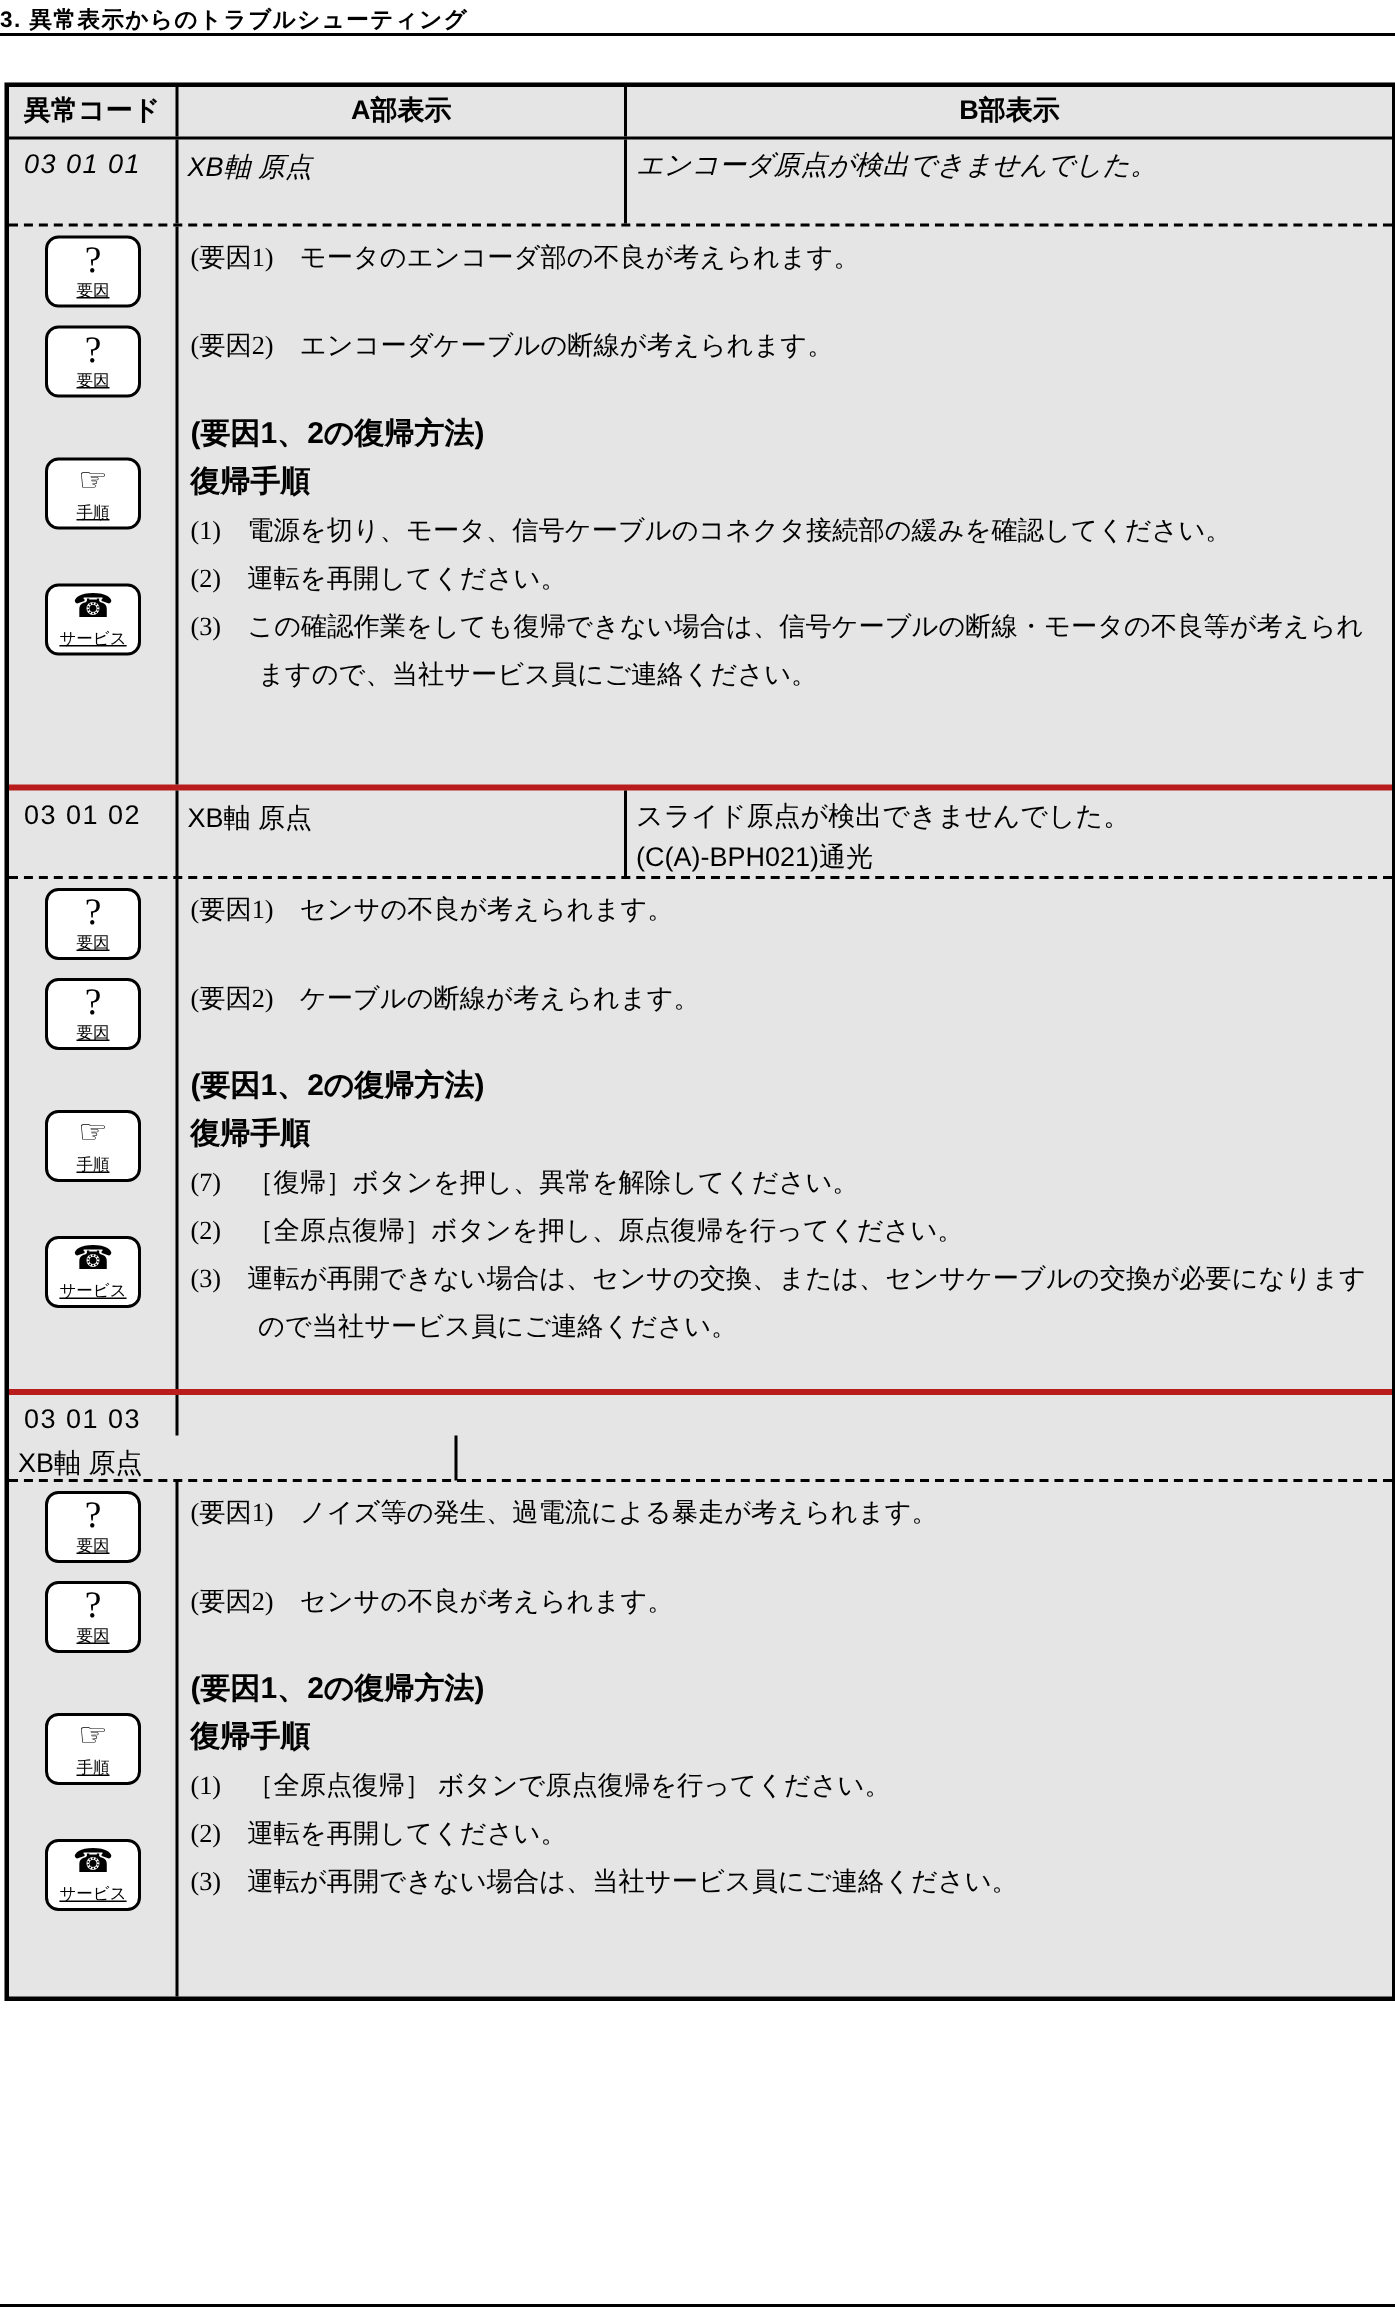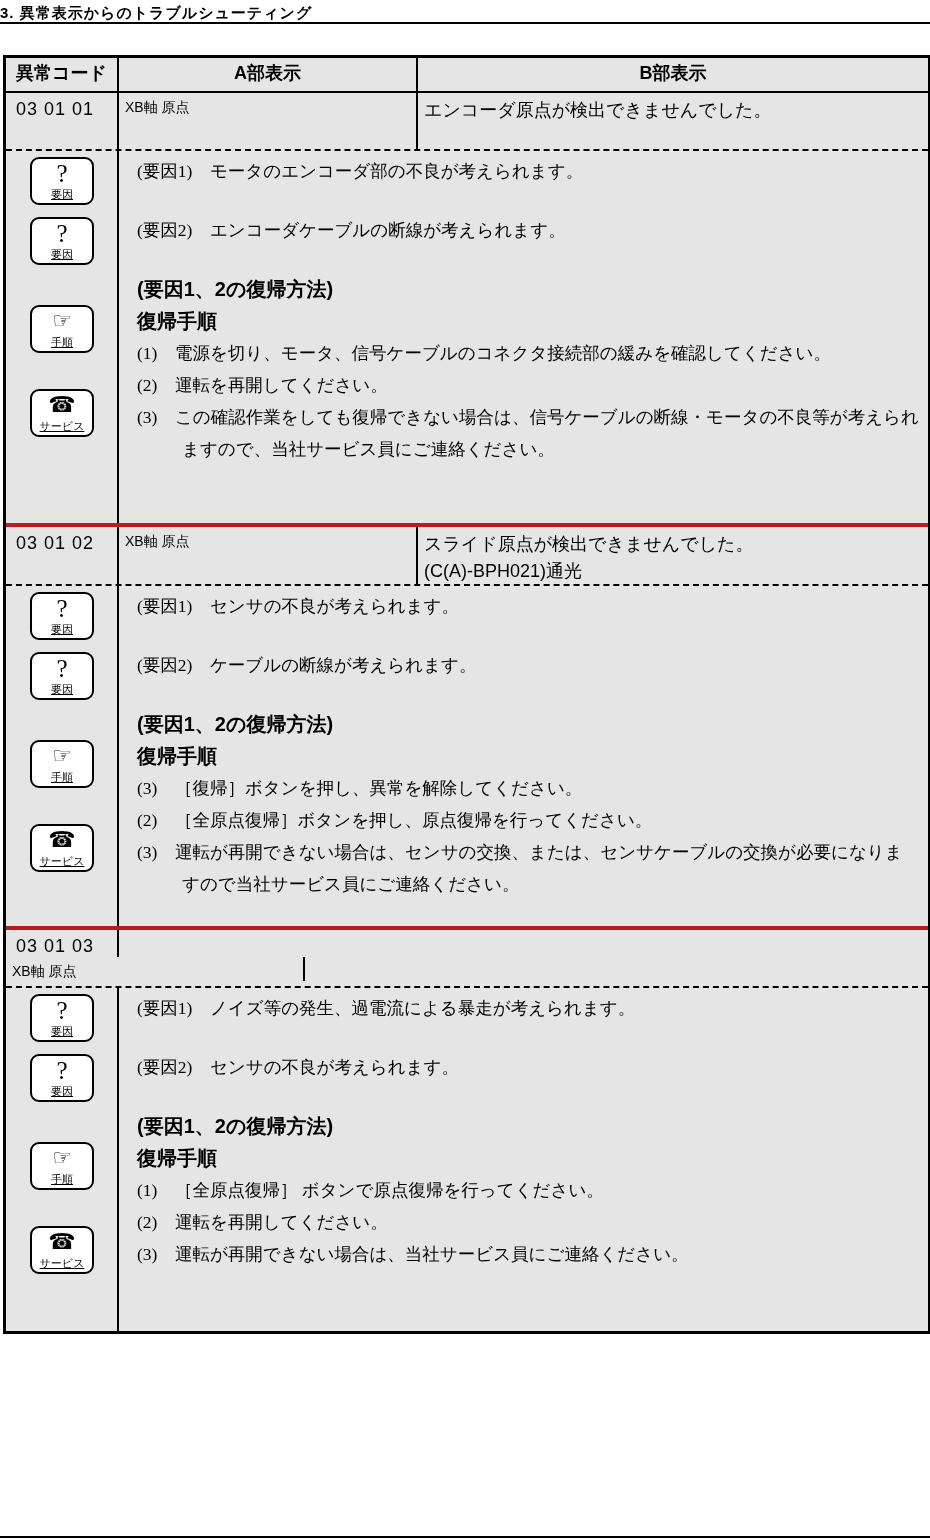--- a/index.html
+++ b/index.html
@@ -39,47 +39,47 @@
   .header-row { height: 35px; border-bottom: 2px solid #000; }
   .hcell {
     font-size: 18px; font-weight: bold;
     text-align: center; line-height: 31px;
   }
   .col-code { width: 113px; border-right: 2px solid #000; }
   .col-a    { width: 299px; border-right: 2px solid #000; }
   .col-b    { flex: 1; }
   .error-block ~ .error-block { border-top: 4px solid #b91c1c; }
   .code-row { border-bottom: 2px dashed #000; }
-  .code-row-1 { height: 58px; }
+  .code-row-1 { height: 58px; font-style: italic; }
   .code-row-2 { height: 59px; }
   .code-row-3 { height: 58px; flex-direction: column; }
   .code-cell {
     font-size: 18px; font-weight: 500;
     padding: 6px 0 0 10px; letter-spacing: 1px;
   }
   .a-cell {
-    font-size: 14px; font-weight: 500;
+    font-size: 18px; font-weight: 500;
     padding: 6px 0 0 6px;
   }
   .b-cell {
     font-size: 18px; font-weight: 500;
     padding: 4px 4px 0 6px;
   }
   .b-line { line-height: 27px; }
   .detail-row { position: relative; }
   .detail-1 { height: 372px; }
   .detail-2 { height: 340px; }
   .detail-3 { height: 343px; }
   .icon-col {
     width: 113px; border-right: 2px solid #000;
     position: relative; flex-shrink: 0;
   }
   .detail-content {
     flex: 1;
-    padding: 4px 8px 0 18px;
+    padding: 4px 8px 0 8px;
     font-family: "Liberation Serif", serif;
     font-size: 17.5px;
   }
   .cause-line { line-height: 32px; margin-bottom: 27px; }
   .recovery-heading, .procedure-heading {
     font-family: "Liberation Sans", sans-serif;
     font-weight: bold; font-size: 20px; line-height: 32px;
   }
   .step-line {
     line-height: 32px;
@@ -186,21 +186,21 @@
         <div class="icon icon-pos-4">
           <span class="glyph glyph-symbol">☎</span>
           <span class="ilabel">サービス</span>
         </div>
       </div>
       <div class="detail-content">
         <div class="cause-line">(要因1)　センサの不良が考えられます。</div>
         <div class="cause-line">(要因2)　ケーブルの断線が考えられます。</div>
         <div class="recovery-heading">(要因1、2の復帰方法)</div>
         <div class="procedure-heading">復帰手順</div>
-        <div class="step-line">(3)　［復帰］ボタンを押し、異常を解除してください。</div>
+        <div class="step-line">(7)　［復帰］ボタンを押し、異常を解除してください。</div>
         <div class="step-line">(2)　［全原点復帰］ボタンを押し、原点復帰を行ってください。</div>
         <div class="step-line">(3)　運転が再開できない場合は、センサの交換、または、センサケーブルの交換が必要になりますので当社サービス員にご連絡ください。</div>
       </div>
     </div>
   </div>
 
   <div class="error-block">
     <div class="row code-row code-row-3">
       <div class="code-cell col-code">03 01 03</div>
       <div class="a-cell col-a">XB軸 原点</div>

